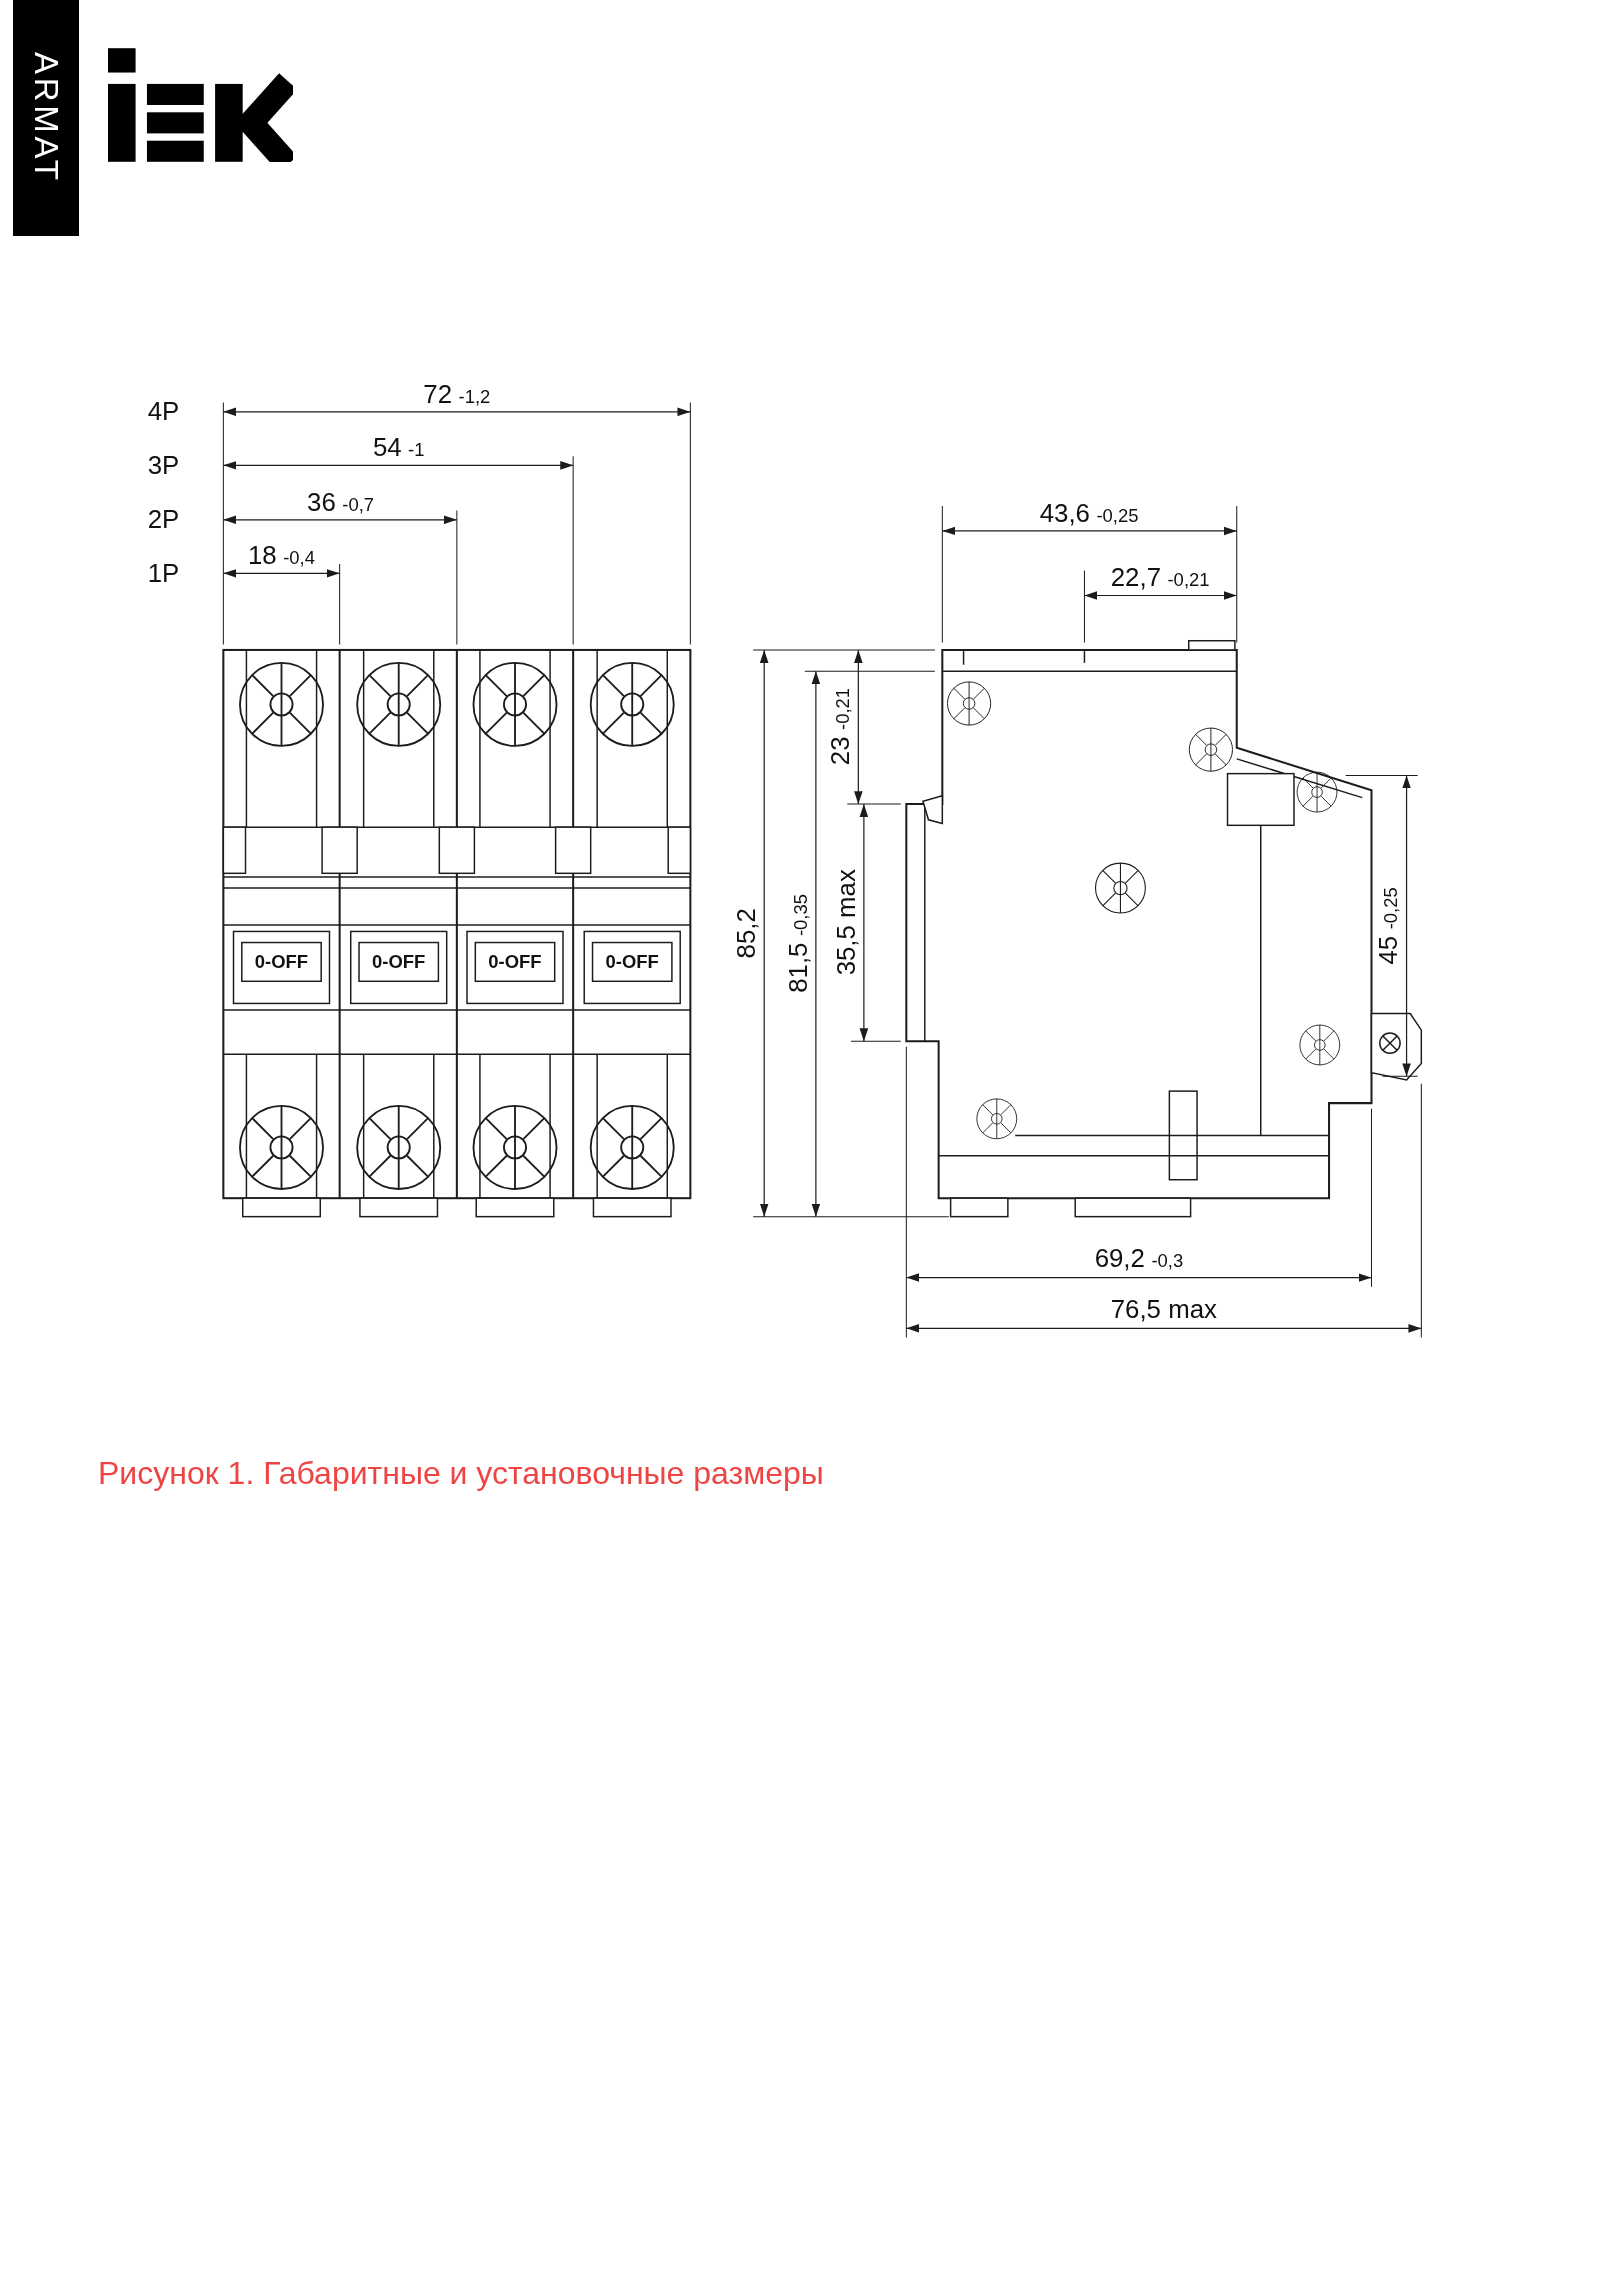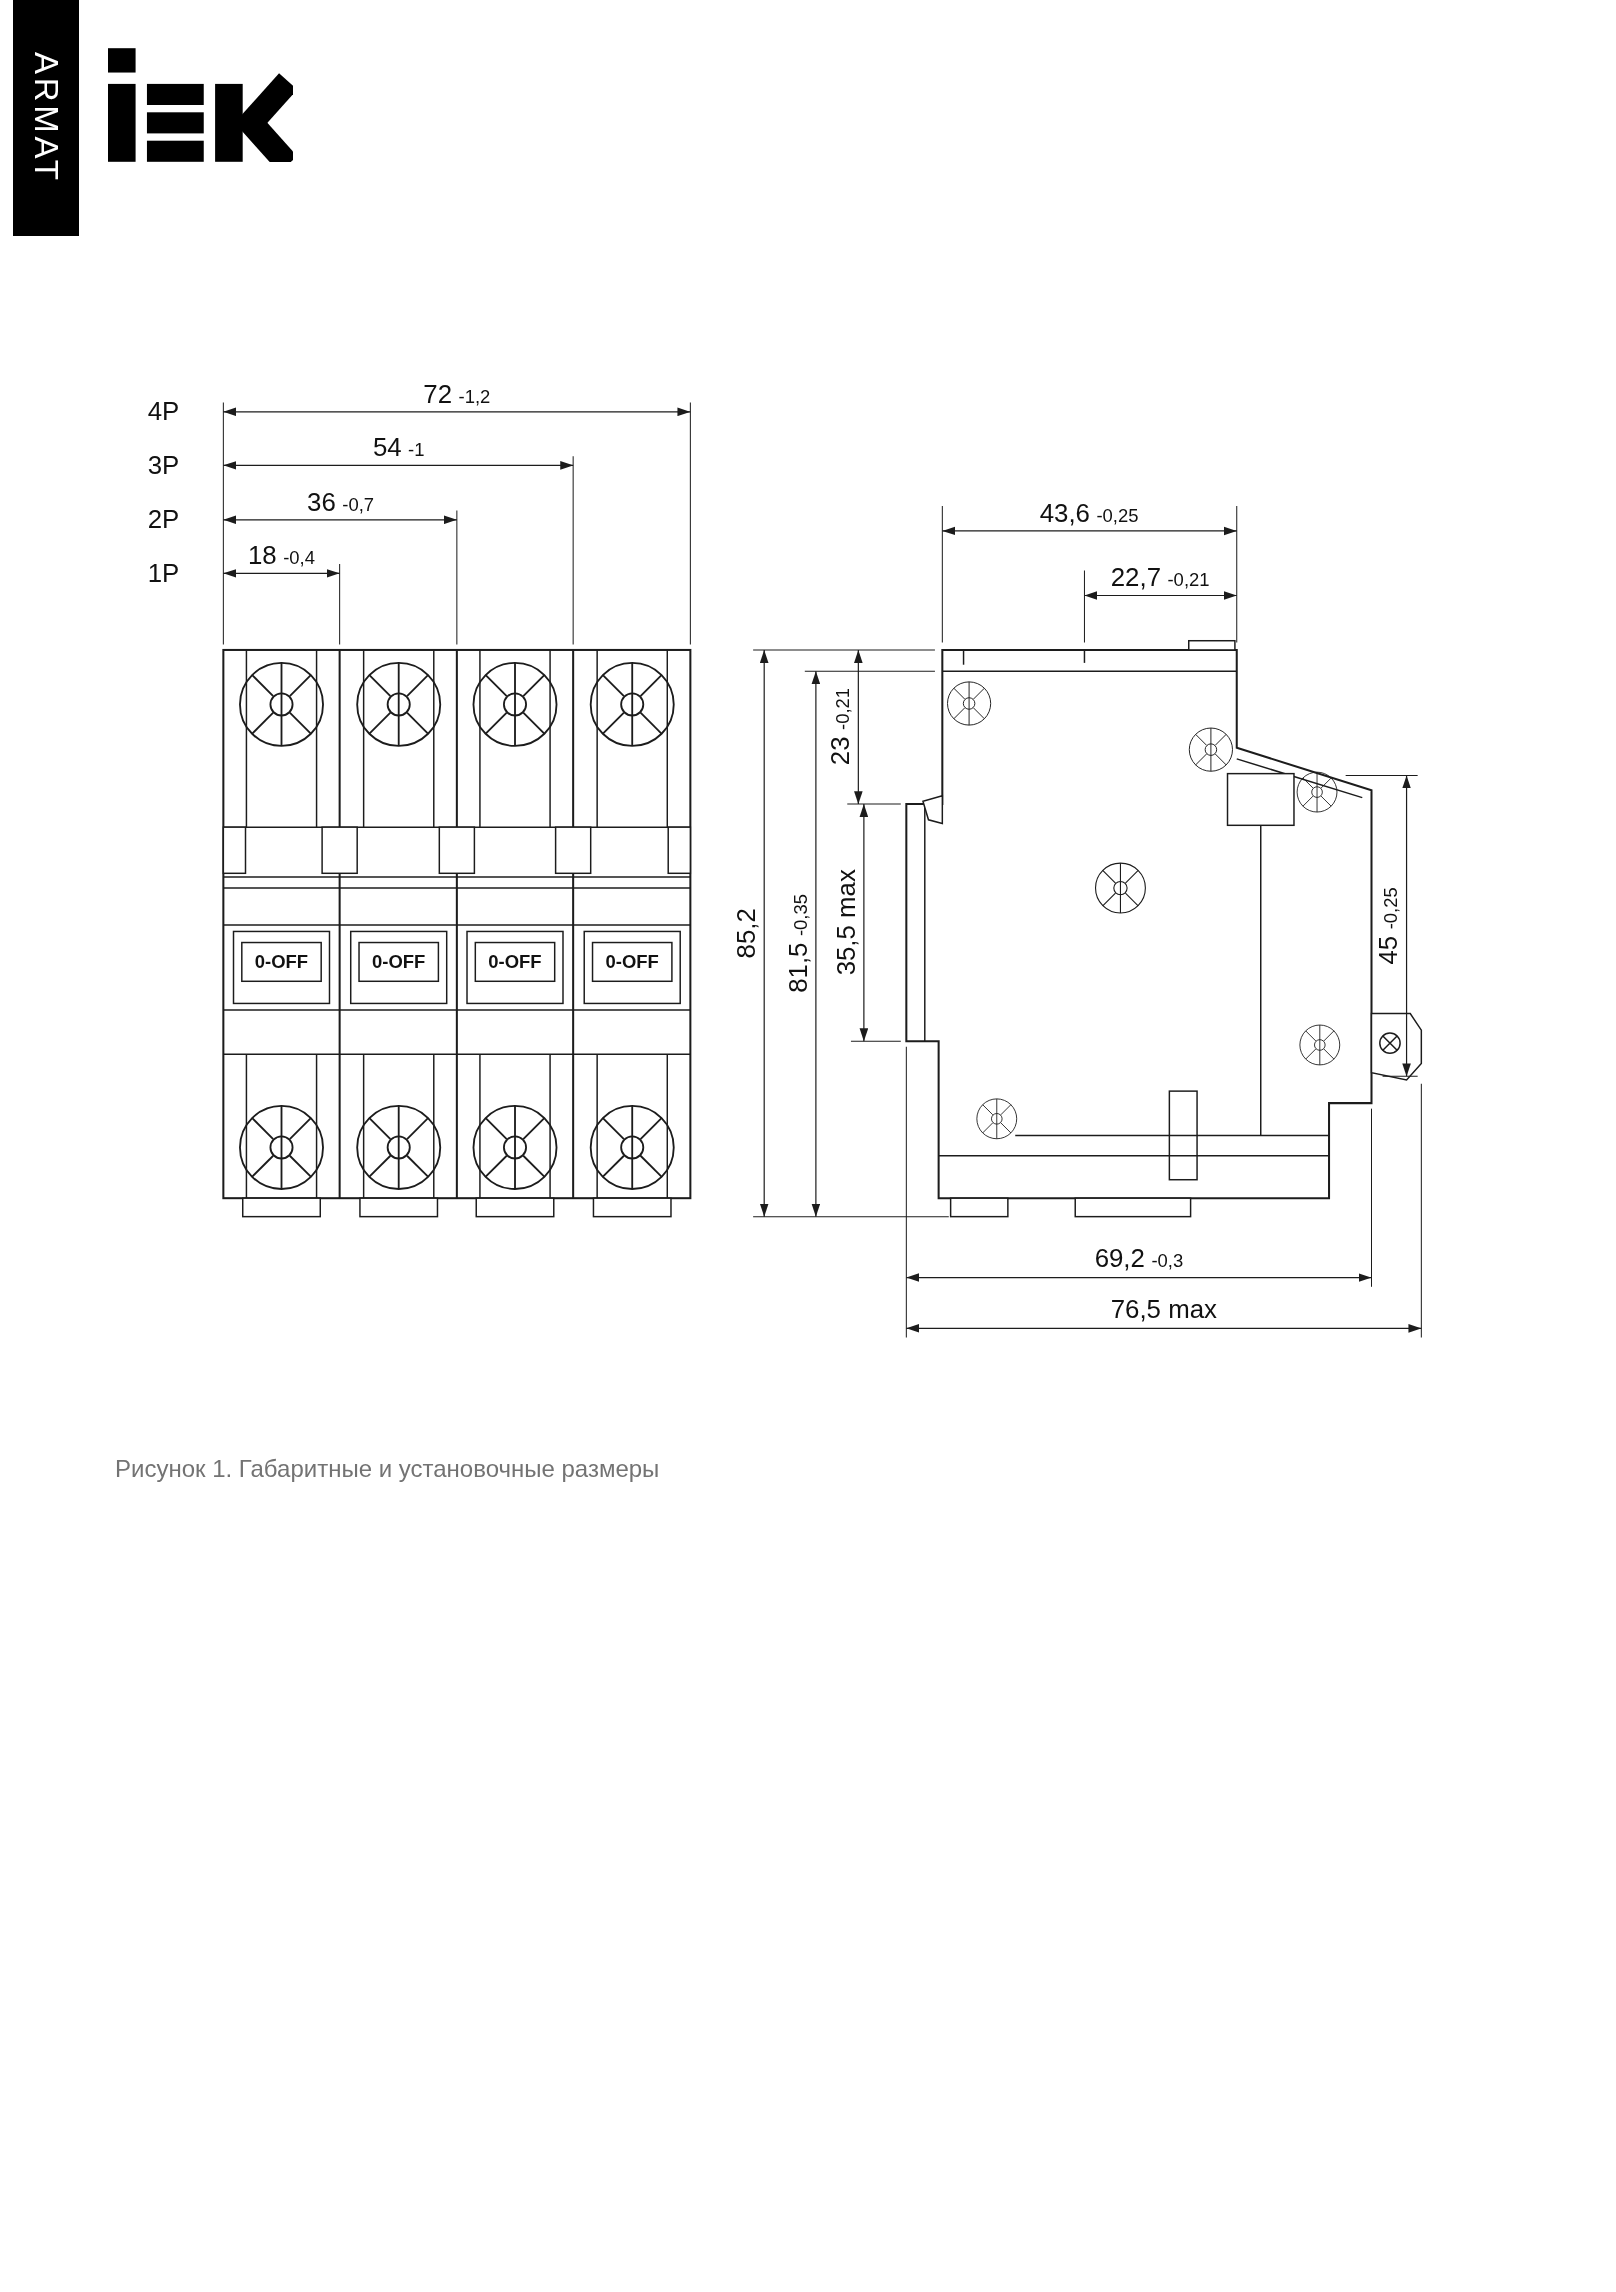--- a/index.html
+++ b/index.html
@@ -10,21 +10,21 @@
   .brand-bar{
     position:absolute;left:13px;top:0;width:66px;height:236px;background:#000;
     display:flex;align-items:center;justify-content:center;
   }
   .brand-bar span{
     writing-mode:vertical-rl;color:#fff;font-size:33px;letter-spacing:3.7px;
     font-family:"Liberation Sans", sans-serif;
   }
   .logo{position:absolute;left:108px;top:48px;width:185px;height:114px;}
   .caption{
-    position:absolute;left:115px;top:1455px;font-size:24px;color:#737373;
+    position:absolute;left:98px;top:1455px;font-size:32px;color:#ef4444;
     font-family:"Liberation Sans", sans-serif;
   }
   svg text{font-family:"Liberation Sans", sans-serif;fill:#111;}
   .drawing{position:absolute;left:0;top:0;}
   .ol{stroke:#1c1c1c;stroke-width:2.2;fill:none}
   .il{stroke:#1c1c1c;stroke-width:1.6;fill:none}
   .dl{stroke:#1c1c1c;stroke-width:1.3;fill:none}
   .xl{stroke:#1c1c1c;stroke-width:1.1;fill:none}
   .wf{fill:#ffffff}
   .dim-t{font-size:28px}

